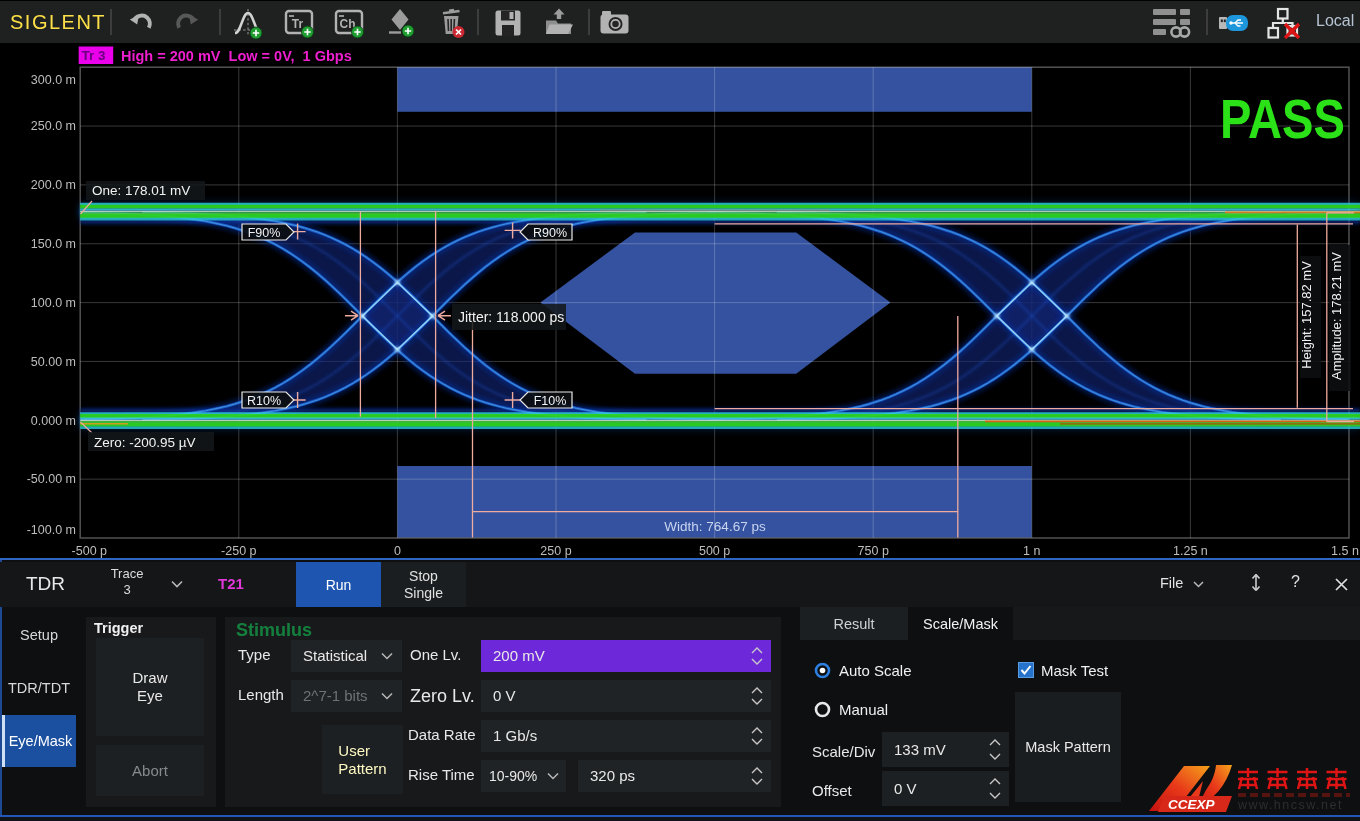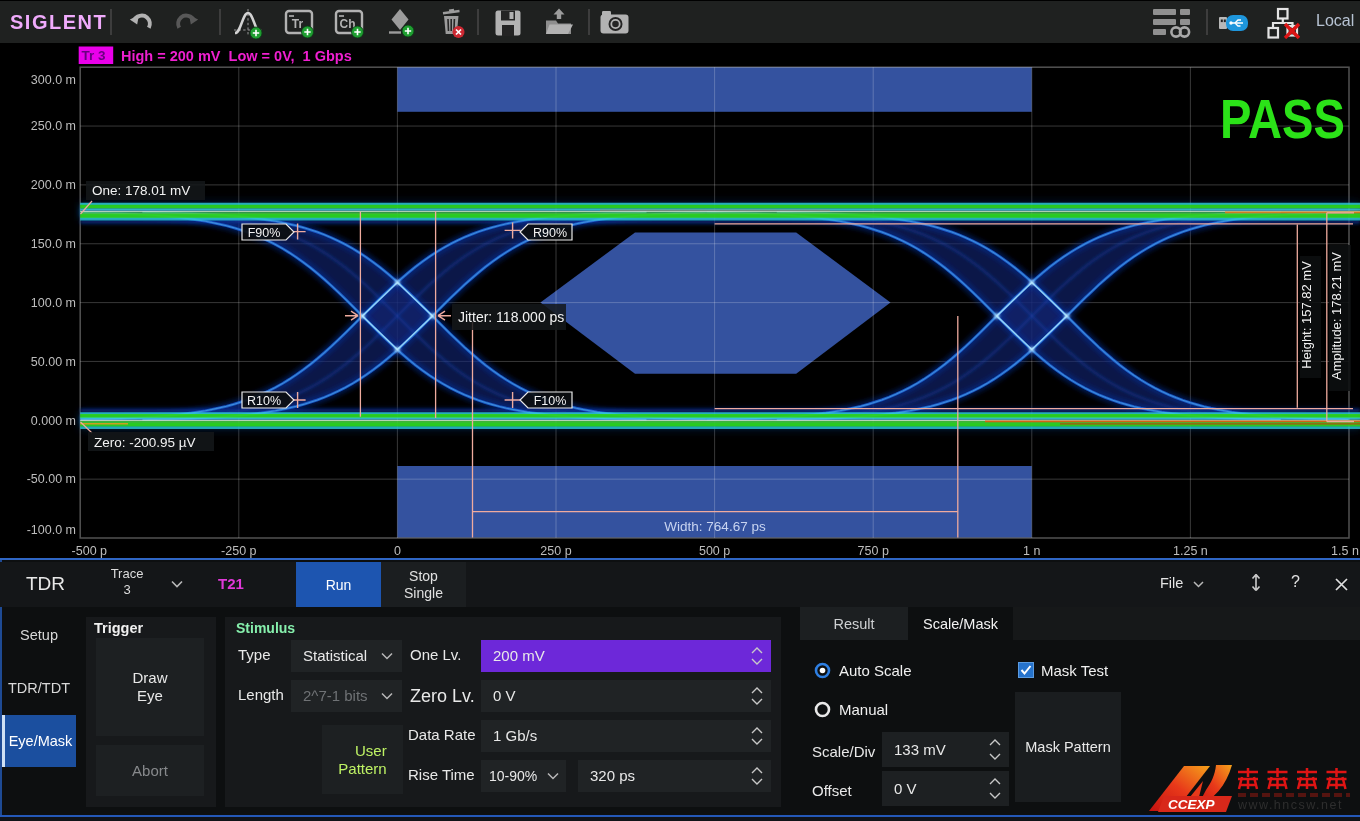--- a/index.html
+++ b/index.html
@@ -1,18 +1,18 @@
 <!DOCTYPE html>
 <html><head><meta charset="utf-8">
 <style>
 html,body{margin:0;padding:0;background:#000;width:1360px;height:821px;overflow:hidden;
 font-family:"Liberation Sans",sans-serif;-webkit-font-smoothing:antialiased}
 *{box-sizing:border-box}
 #toolbar{position:absolute;left:0;top:1px;width:1360px;height:42px;background:#1f2120}
-#siglent{position:absolute;left:10px;top:10px;font-size:20px;font-weight:bold;letter-spacing:1.5px;color:#f0abfc}
+#siglent{position:absolute;left:10px;top:10px;font-size:20px;font-weight:normal;letter-spacing:1.5px;color:#fde047}
 #local{position:absolute;left:1316px;top:11px;font-size:16px;color:#b7c3d3}
 #plot{position:absolute;left:0;top:43px;width:1360px;height:517px}
 #panel{position:absolute;left:0;top:558px;width:1360px;height:263px;background:#0d0f10;border-top:2px solid #2f66c4}
 #panel .bline{position:absolute;left:0;top:255px;width:1360px;height:2px;background:#2458b8}
 #panel .bstrip{position:absolute;left:0;top:257px;width:1360px;height:6px;background:#101318}
 </style></head>
 <body>
 <div id="toolbar">
 <div id="siglent">SIGLENT</div>
 <div style="position:absolute;left:110px;top:8px;width:1.5px;height:26px;background:#3d3d3d"></div>
@@ -288,21 +288,21 @@
       <path d="M2,2 L13,13 M13,2 L2,13" stroke="#e0e0e0" stroke-width="1.7"></path>
     </svg>
 <div style="position:absolute;left:13px;top:67px;width:52px;text-align:center;font-size:14.5px;color:#d8d8d8">Setup</div>
 <div style="position:absolute;left:2px;top:120px;width:74px;text-align:center;font-size:14.5px;color:#d8d8d8">TDR/TDT</div>
 <div style="position:absolute;left:2px;top:155px;width:74px;height:52px;background:#1b4f9f;border-left:3px solid #cfe0f4;box-sizing:border-box;color:#fff;font-size:14.5px;display:flex;align-items:center;justify-content:center">Eye/Mask</div>
 <div style="position:absolute;left:86px;top:57px;width:130px;height:190px;background:#17191b"></div>
 <div style="position:absolute;left:94px;top:60px;font-size:14.5px;font-weight:bold;color:#f0f0f0">Trigger</div>
 <div style="position:absolute;left:96px;top:185px;width:108px;height:51px;background:#1d2022;color:#87898c;font-size:15px;display:flex;align-items:center;justify-content:center">Abort</div>
 <div style="position:absolute;left:96px;top:78px;width:108px;height:98px;background:#1d2022;color:#e8e8e8;font-size:15px;text-align:center;line-height:18px;display:flex;align-items:center;justify-content:center">Draw<br>Eye</div>
 <div style="position:absolute;left:225px;top:57px;width:556px;height:190px;background:#17191b"></div>
-<div style="position:absolute;left:236px;top:60px;font-size:14px;font-weight:bold;color:#86efac">Stimulus</div>
+<div style="position:absolute;left:236px;top:60px;font-size:18px;font-weight:bold;color:#15803d">Stimulus</div>
 <div style="position:absolute;left:238px;top:86px;font-size:15px;color:#e8e8e8">Type</div>
 <div style="position:absolute;left:291px;top:80px;width:111px;height:32px;background:#202325;color:#e8e8e8;font-size:15px;line-height:32px;padding-left:12px;box-sizing:border-box">Statistical</div>
 <svg style="position:absolute;left:380px;top:92px" width="14" height="9" viewBox="0 0 14 9">
       <path d="M2,1.5 L7,6.5 L12,1.5" stroke="#b8b8b8" stroke-width="1.5" fill="none"></path>
     </svg>
 <div style="position:absolute;left:410px;top:86px;font-size:15px;color:#e8e8e8">One Lv.</div>
 <div style="position:absolute;left:481px;top:80px;width:290px;height:32px;background:#6d28d9;color:#e8e8e8;font-size:15px;line-height:32px;padding-left:12px;box-sizing:border-box">200 mV</div>
 <svg style="position:absolute;left:749px;top:85px" width="16" height="22" viewBox="0 0 16 22">
       <path d="M3,8 L8,3 L13,8" stroke="#c8c8c8" stroke-width="1.4" fill="none"></path>
       <path d="M3,14 L8,19 L13,14" stroke="#c8c8c8" stroke-width="1.4" fill="none"></path>
@@ -327,21 +327,21 @@
 <div style="position:absolute;left:408px;top:206px;font-size:15px;color:#e8e8e8">Rise Time</div>
 <div style="position:absolute;left:481px;top:200px;width:85px;height:32px;background:#202325;color:#e8e8e8;font-size:14px;line-height:32px;padding-left:8px;box-sizing:border-box">10-90%</div>
 <svg style="position:absolute;left:546px;top:212px" width="14" height="9" viewBox="0 0 14 9">
       <path d="M2,1.5 L7,6.5 L12,1.5" stroke="#b8b8b8" stroke-width="1.5" fill="none"></path>
     </svg>
 <div style="position:absolute;left:578px;top:200px;width:193px;height:32px;background:#202325;color:#e8e8e8;font-size:15px;line-height:32px;padding-left:12px;box-sizing:border-box">320 ps</div>
 <svg style="position:absolute;left:749px;top:205px" width="16" height="22" viewBox="0 0 16 22">
       <path d="M3,8 L8,3 L13,8" stroke="#c8c8c8" stroke-width="1.4" fill="none"></path>
       <path d="M3,14 L8,19 L13,14" stroke="#c8c8c8" stroke-width="1.4" fill="none"></path>
     </svg>
-<div style="position:absolute;left:322px;top:165px;width:81px;height:69px;background:#1d2022;color:#bef264;font-size:15px;text-align:right;line-height:18px;display:flex;align-items:center;justify-content:center">User<br>Pattern</div>
+<div style="position:absolute;left:322px;top:165px;width:81px;height:69px;background:#1d2022;color:#fef9c3;font-size:15px;text-align:left;line-height:18px;display:flex;align-items:center;justify-content:center">User<br>Pattern</div>
 <div style="position:absolute;left:800px;top:47px;width:108px;height:33px;background:#1c1f21;color:#cfd1d3;font-size:14.5px;display:flex;align-items:center;justify-content:center">Result</div>
 <div style="position:absolute;left:1013px;top:47px;width:347px;height:33px;background:#161819"></div>
 <div style="position:absolute;left:908px;top:47px;width:105px;height:33px;color:#f2f2f2;font-size:14.5px;display:flex;align-items:center;justify-content:center">Scale/Mask</div>
 <svg style="position:absolute;left:814px;top:102px" width="17" height="17" viewBox="0 0 17 17">
       <circle cx="8.5" cy="8.5" r="6.5" stroke="#2e7fe2" stroke-width="2.6" fill="none"></circle>
       <circle cx="8.5" cy="8.5" r="2.8" fill="#fff"></circle>
     </svg>
 <div style="position:absolute;left:839px;top:102px;font-size:15px;color:#f0f0f0">Auto Scale</div>
 <svg style="position:absolute;left:814px;top:141px" width="17" height="17" viewBox="0 0 17 17">
       <circle cx="8.5" cy="8.5" r="6.5" stroke="#e8e8e8" stroke-width="2.6" fill="none"></circle>

